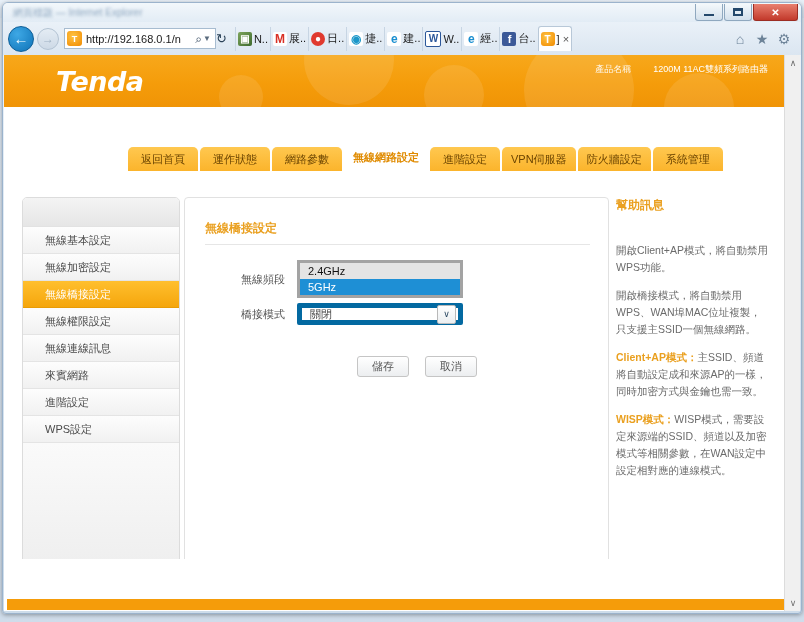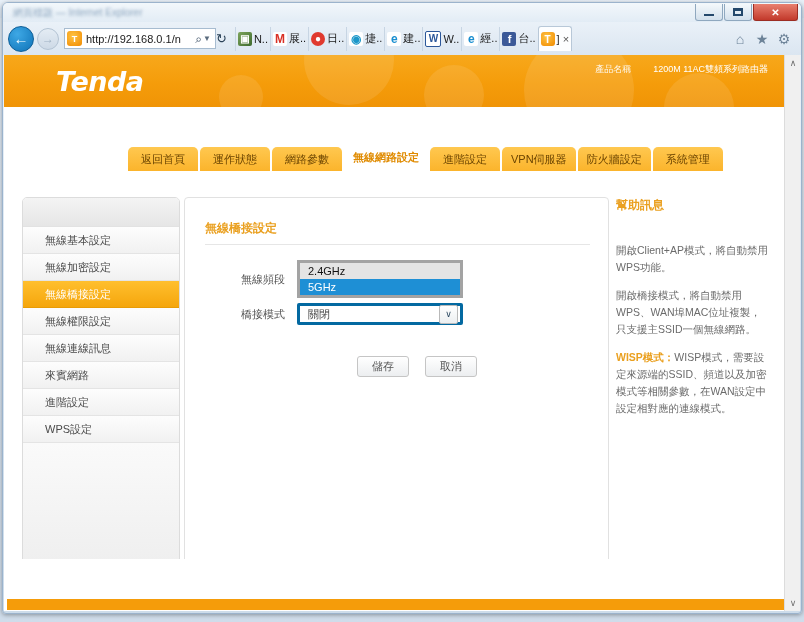--- a/index.html
+++ b/index.html
@@ -395,21 +395,21 @@
     font-size: 11px;
     color: #111111;
     box-sizing: border-box;
   }
   .dd-option.hover-row { background: #e4e4e4; }
   .dd-option.selected  { background: #1e8fd5; color: #ffffff; }
 
   
   .select-box {
     width: 166px; height: 22px;
-    border: 3px solid #0369a1;
+    border: 5px solid #0369a1;
     background: #ffffff;
     border-radius: 2px;
     display: flex; align-items: center;
     box-sizing: border-box;
   }
   .select-value {
     flex: 1 1 auto;
     font-size: 11px;
     color: #444;
     padding-left: 8px;
@@ -654,20 +654,23 @@
             <svg id="mouse-cursor" viewBox="0 0 14 20">
               <polygon points="0,0 0,15 4,11.5 6.6,17.5 9.4,16.2 6.9,10.6 11.8,10.3" fill="#ffffff" stroke="#1a1a1a" stroke-width="1"></polygon>
             </svg>
           </div>
 
           <div id="help-panel">
             <div id="help-title">幫助訊息</div>
             <div class="help-para">開啟Client+AP模式，將自動禁用WPS功能。</div>
             <div class="help-para">開啟橋接模式，將自動禁用WPS、WAN埠MAC位址複製，只支援主SSID一個無線網路。</div>
             <div class="help-para">
+              <span class="help-key">Client+AP模式：</span><span>主SSID、頻道將自動設定成和來源AP的一樣，同時加密方式與金鑰也需一致。</span>
+            </div>
+            <div class="help-para">
               <span class="help-key">WISP模式：</span><span>WISP模式，需要設定來源端的SSID、頻道以及加密模式等相關參數，在WAN設定中設定相對應的連線模式。</span>
             </div>
           </div>
 
           <div id="page-bottom-white"></div>
         </div>
 
         <div id="footer-bar"></div>
       </div>
 

